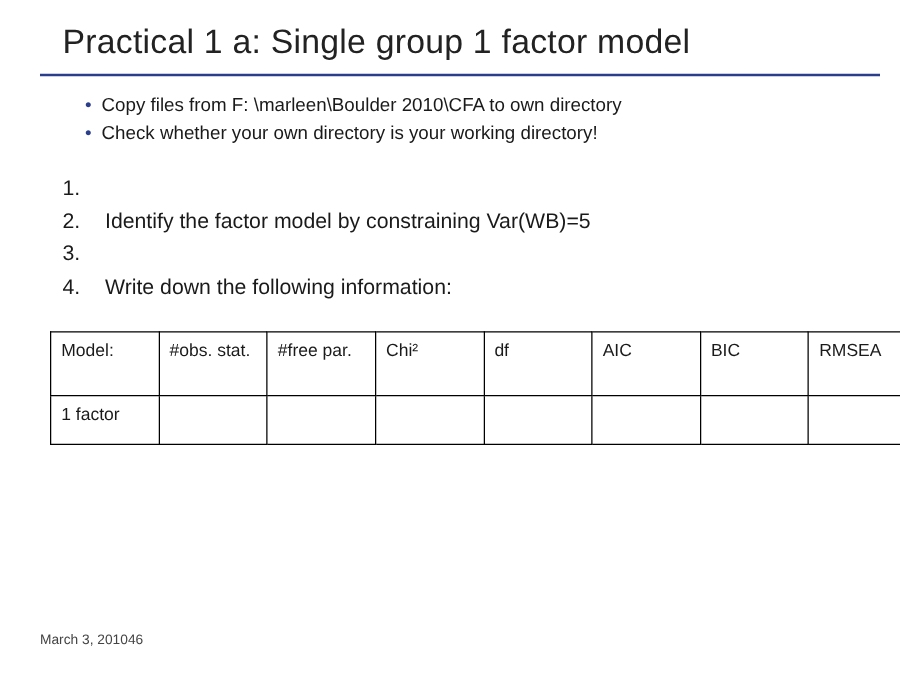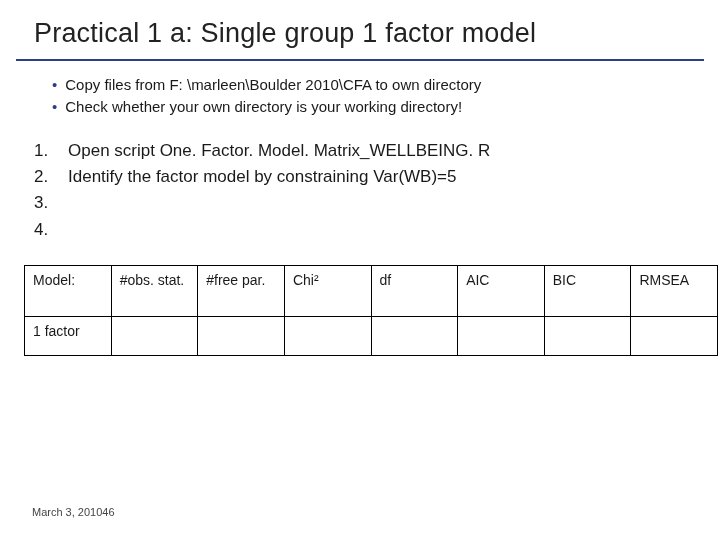--- a/index.html
+++ b/index.html
@@ -10,20 +10,21 @@
     background: #fff;
     font-family: Verdana, Geneva, sans-serif;
     color: #1a1a1a;
     overflow: hidden;
   }
   .slide {
     position: relative;
     width: 720px;
     height: 540px;
     box-sizing: border-box;
+    padding-left: 16px;
   }
   .title {
     padding: 18px 28px 6px 34px;
     font-family: Arial, Helvetica, sans-serif;
     font-size: 27px;
     color: #222;
     letter-spacing: 0.2px;
   }
   .title-rule {
     margin: 4px 16px 0 16px;
@@ -115,31 +116,31 @@
     </div>
     <div class="b">
       <span class="dot">•</span>
       <span>Check whether your own directory is your working directory!</span>
     </div>
   </div>
 
   <div class="steps">
     <div class="row">
       <span class="num">1.</span>
-      <span>Open script One. Factor. Model. Matrix_WELLBEING. R</span>
     </div>
     <div class="row">
       <span class="num">2.</span>
       <span>Identify the factor model by constraining Var(WB)=5</span>
     </div>
     <div class="row">
       <span class="num">3.</span>
     </div>
     <div class="row">
       <span class="num">4.</span>
+      <span>Write down the following information:</span>
     </div>
   </div>
 
   <div class="table-wrap">
     <table>
       <tbody>
           <tr>
         <th>Model:</th>
         <th>#obs. stat.</th>
         <th>#free par.</th>

